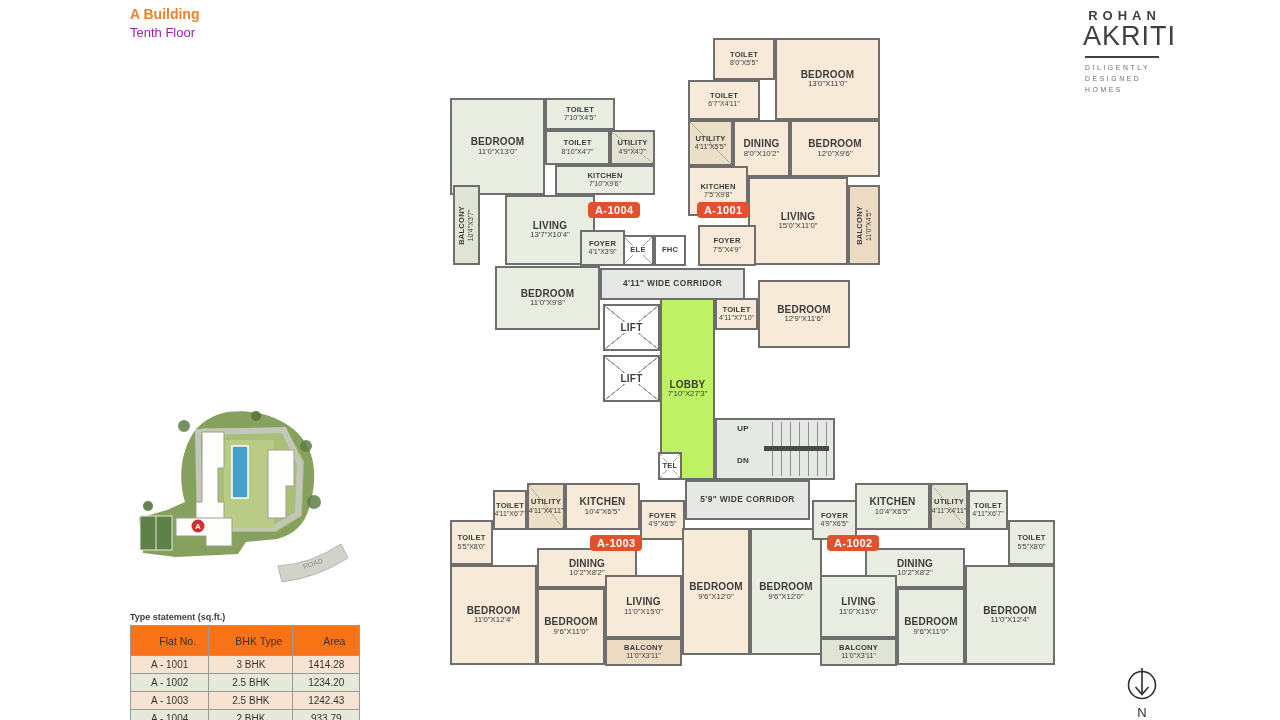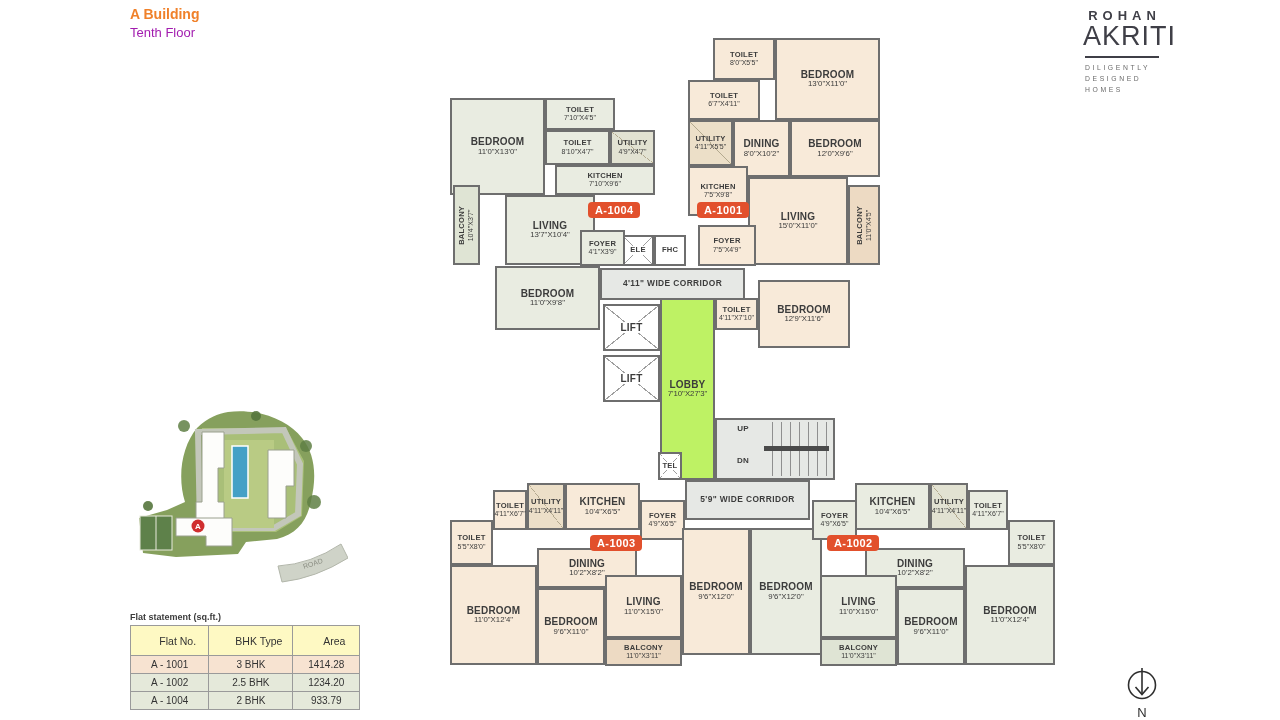--- a/index.html
+++ b/index.html
@@ -41,21 +41,21 @@
         background:repeating-linear-gradient(90deg,transparent 0,transparent 8px,#8f8f8f 8px,#8f8f8f 9px);}
   .stairs .divider{position:absolute;right:4px;top:50%;margin-top:-3px;width:56%;height:5px;background:#4a4a4a;z-index:2;}
   .badge{position:absolute;background:var(--badge);color:#fff;font-weight:700;font-size:11px;
         letter-spacing:.4px;padding:2px 7px;border-radius:4px;z-index:5;}
 
   
   #areabox{position:absolute;left:130px;top:612px;width:230px;}
   .area-title{font-size:9px;font-weight:700;color:#3c3c3c;margin-bottom:3px;}
   #areabox table{border-collapse:collapse;width:100%;font-size:10px;color:#333;}
   #areabox th,#areabox td{border:1px solid #9a9a9a;text-align:center;}
-  #areabox th{height:27px;font-weight:400;font-size:10.5px;background:#fef9c3;padding-left:17px;}
+  #areabox th{height:27px;font-weight:400;font-size:10.5px;background:#f97316;padding-left:17px;}
   #areabox td{height:15px;}
   #areabox th:nth-child(1),#areabox td:nth-child(1){width:80px;}
   #areabox th:nth-child(2),#areabox td:nth-child(2){width:86px;}
   #areabox th:nth-child(3),#areabox td:nth-child(3){width:60px;}
   tr.tint-peach{background:var(--rowPeach);}
   tr.tint-green{background:var(--rowGreen);}
 
   
   #north{position:absolute;left:1122px;top:665px;width:40px;text-align:center;}
   #north .nlabel{font-size:13px;color:#2e2e2e;margin-top:-2px;}
@@ -416,40 +416,45 @@
     <circle cx="178" cy="96" r="7" fill="#5f7f44" opacity=".85"></circle>
     <circle cx="12" cy="100" r="5" fill="#55763d" opacity=".9"></circle>
     <circle cx="120" cy="10" r="5" fill="#55763d" opacity=".9"></circle>
     <path d="M142,160 Q175,158 205,138 L212,152 Q180,172 146,176 Z" fill="#cfd3c8" stroke="#b2b6aa" stroke-width="1"></path>
     <text x="168" y="163" font-size="7" fill="#8a8d82" transform="rotate(-18 168 163)" font-family="Liberation Sans, sans-serif">ROAD</text>
     <circle cx="62" cy="120" r="6.5" fill="#d02f2f"></circle>
     <text x="62" y="123" font-size="8" font-weight="bold" fill="#fff" text-anchor="middle" font-family="Liberation Sans, sans-serif">A</text>
   </svg>
 
   <div id="areabox">
-    <div class="area-title">Flat statement (sq.ft.)</div>
+    <div class="area-title">Type statement (sq.ft.)</div>
     <table>
       <thead>
           <tr>
             <th>Flat No.</th>
             <th>BHK Type</th>
             <th>Area</th>
           </tr>
         </thead>
       <tbody>
           <tr class="tint-peach">
             <td>A - 1001</td>
             <td>3 BHK</td>
             <td>1414.28</td>
           </tr>
           <tr class="tint-green">
             <td>A - 1002</td>
             <td>2.5 BHK</td>
             <td>1234.20</td>
           </tr>
+          <tr class="tint-peach">
+            <td>A - 1003</td>
+            <td>2.5 BHK</td>
+            <td>1242.43</td>
+          </tr>
           <tr class="tint-green">
             <td>A - 1004</td>
             <td>2 BHK</td>
             <td>933.79</td>
           </tr>
         </tbody>
     </table>
   </div>
 
   <div id="north">

